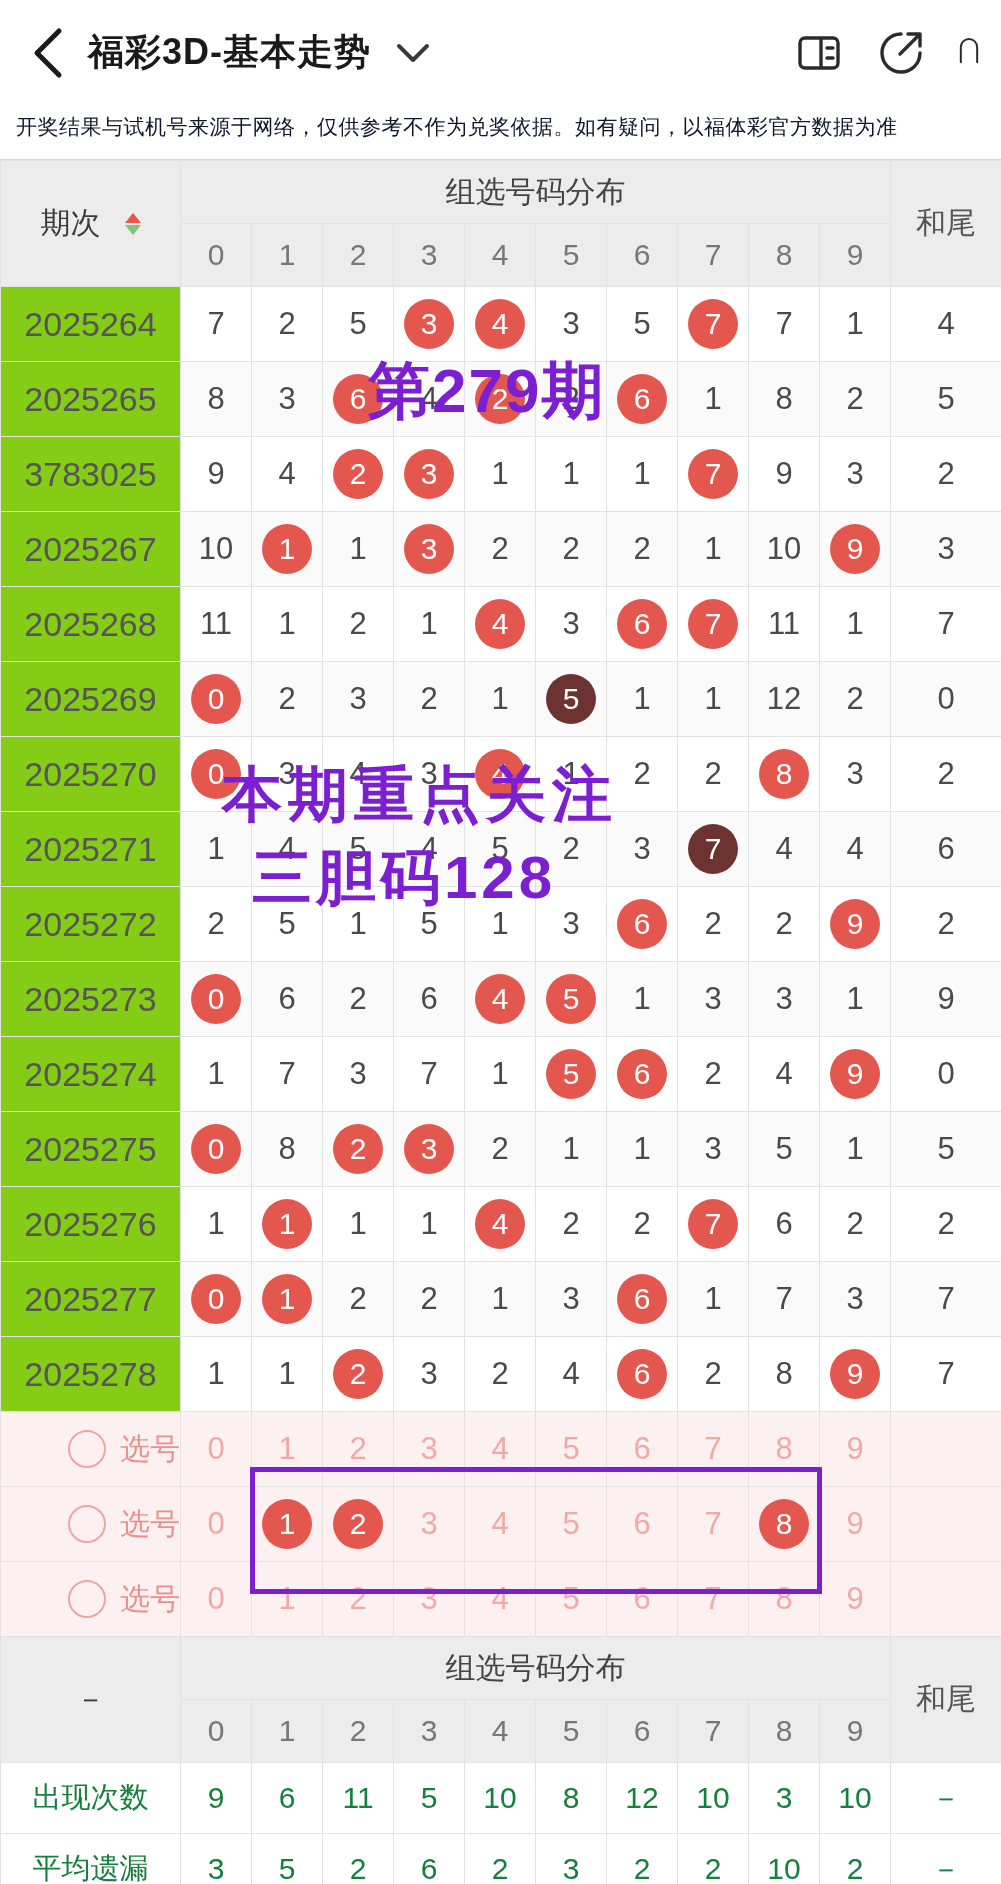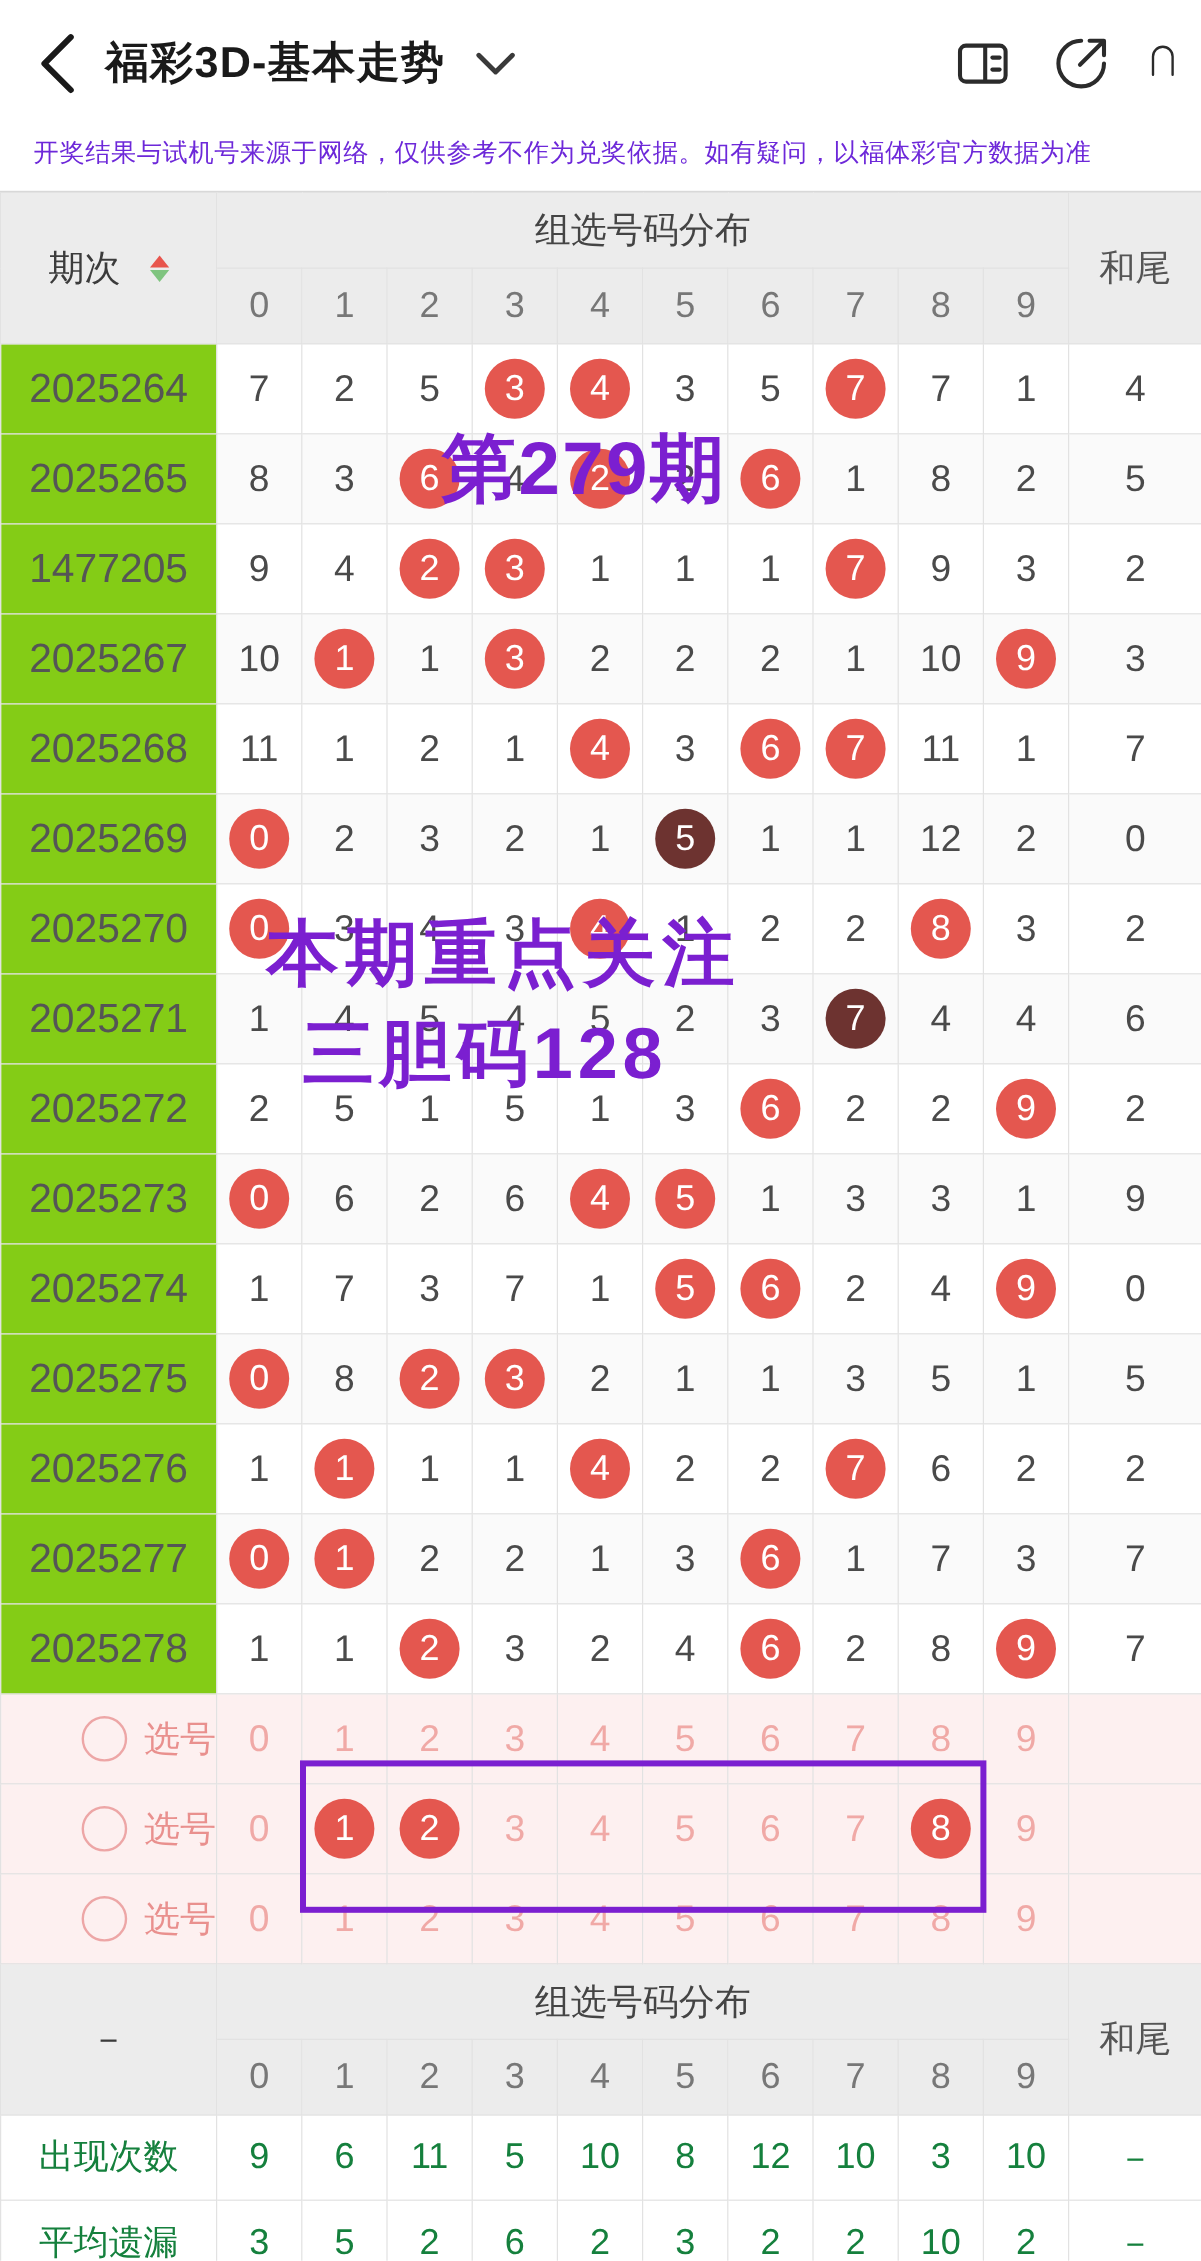--- a/index.html
+++ b/index.html
@@ -45,22 +45,22 @@
   .hdr-icon{
     width:56px;height:56px;
     display:flex;align-items:center;justify-content:center;
     margin-left:26px;
     flex:0 0 auto;
   }
 
   
   .notice{
     font-size:21px;
-    color:#6d28d9;
-    padding:8px 28px 18px 28px;
+    color:#0f172a;
+    padding:8px 28px 18px 16px;
     white-space:nowrap;
     overflow:hidden;
     letter-spacing:0.5px;
   }
 
   
   .table-wrap{
     position:relative;
     border-top:1px solid #d8d8d8;
   }
@@ -334,21 +334,21 @@
           <td class="data-cell alt">4</td>
           <td class="data-cell alt"><span class="ball">2</span></td>
           <td class="data-cell alt">2</td>
           <td class="data-cell alt"><span class="ball">6</span></td>
           <td class="data-cell alt">1</td>
           <td class="data-cell alt">8</td>
           <td class="data-cell alt">2</td>
           <td class="tail-cell alt">5</td>
         </tr>
         <tr>
-          <td class="period-cell">1477205</td>
+          <td class="period-cell">3783025</td>
           <td class="data-cell">9</td>
           <td class="data-cell">4</td>
           <td class="data-cell"><span class="ball">2</span></td>
           <td class="data-cell"><span class="ball">3</span></td>
           <td class="data-cell">1</td>
           <td class="data-cell">1</td>
           <td class="data-cell">1</td>
           <td class="data-cell"><span class="ball">7</span></td>
           <td class="data-cell">9</td>
           <td class="data-cell">3</td>

